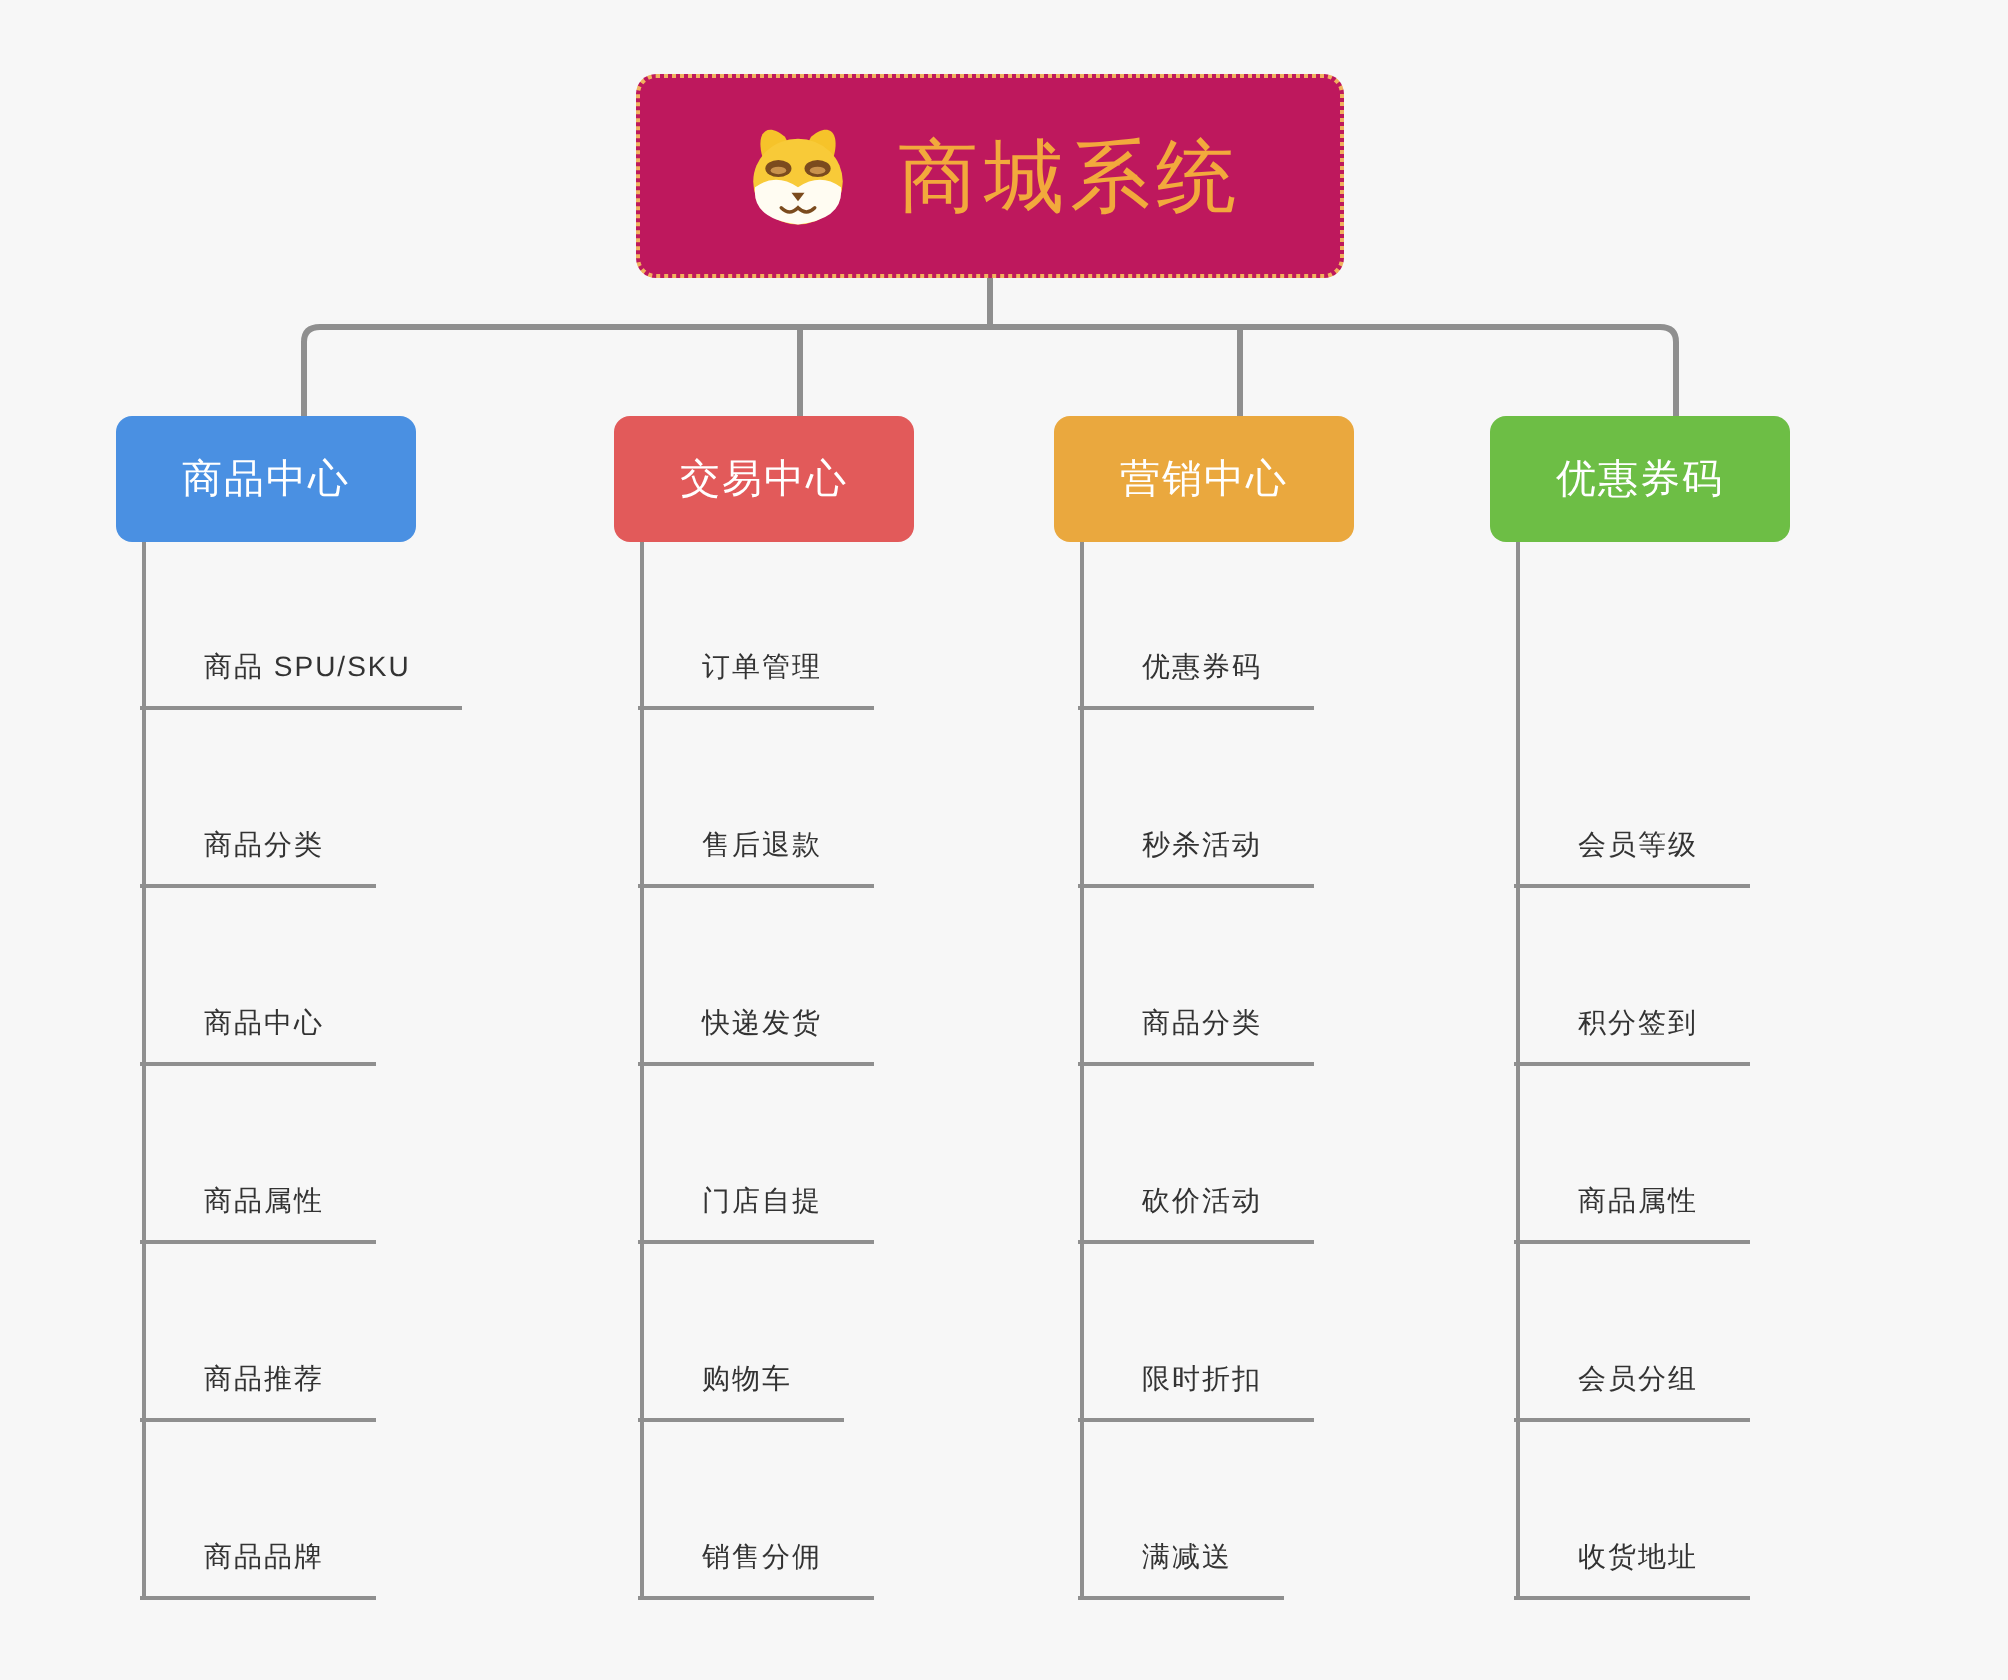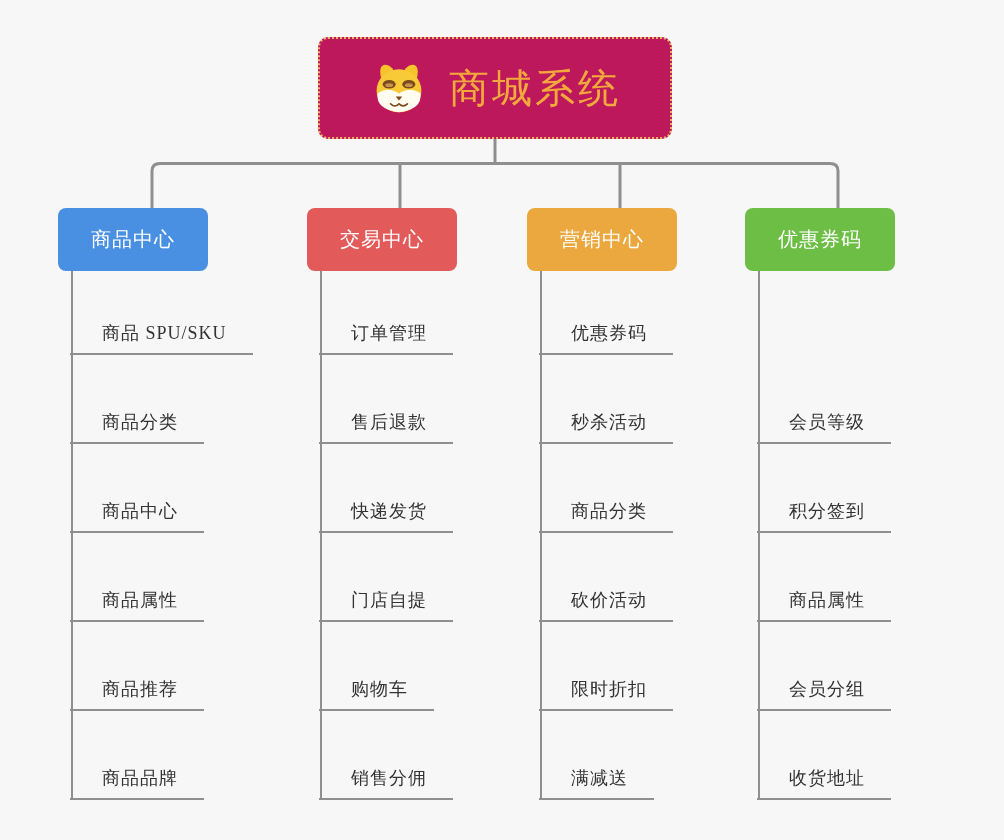--- a/index.html
+++ b/index.html
@@ -76,27 +76,26 @@
     top: 63px;
     width: 2px;
     height: 529px;
     background: #8f8f8f;
   }
   .item {
     position: absolute;
     left: 12px;
     padding: 0 26px 5px 32px;
     border-bottom: 2px solid #8f8f8f;
-    font-size: 18px;
+    font-size: 14px;
     line-height: 30px;
     letter-spacing: 1px;
     color: #333333;
     white-space: nowrap;
     cursor: default;
-    font-family: Liberation Serif, serif;
   }
   .r0 { top: 110px; }
   .r1 { top: 199px; }
   .r2 { top: 288px; }
   .r3 { top: 377px; }
   .r4 { top: 466px; }
   .r5 { top: 555px; }
 </style>
 </head>
 <body>

